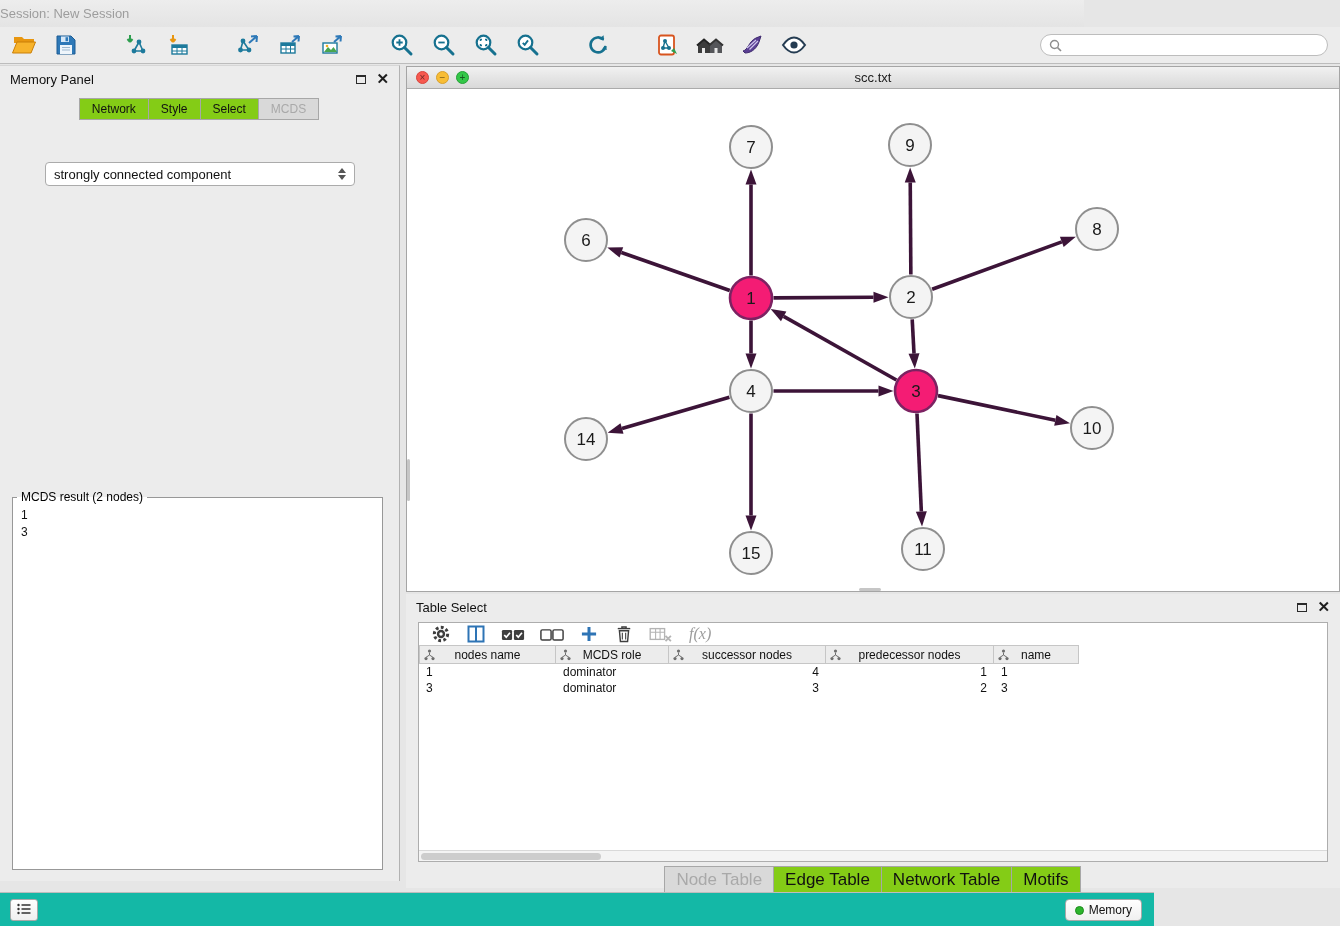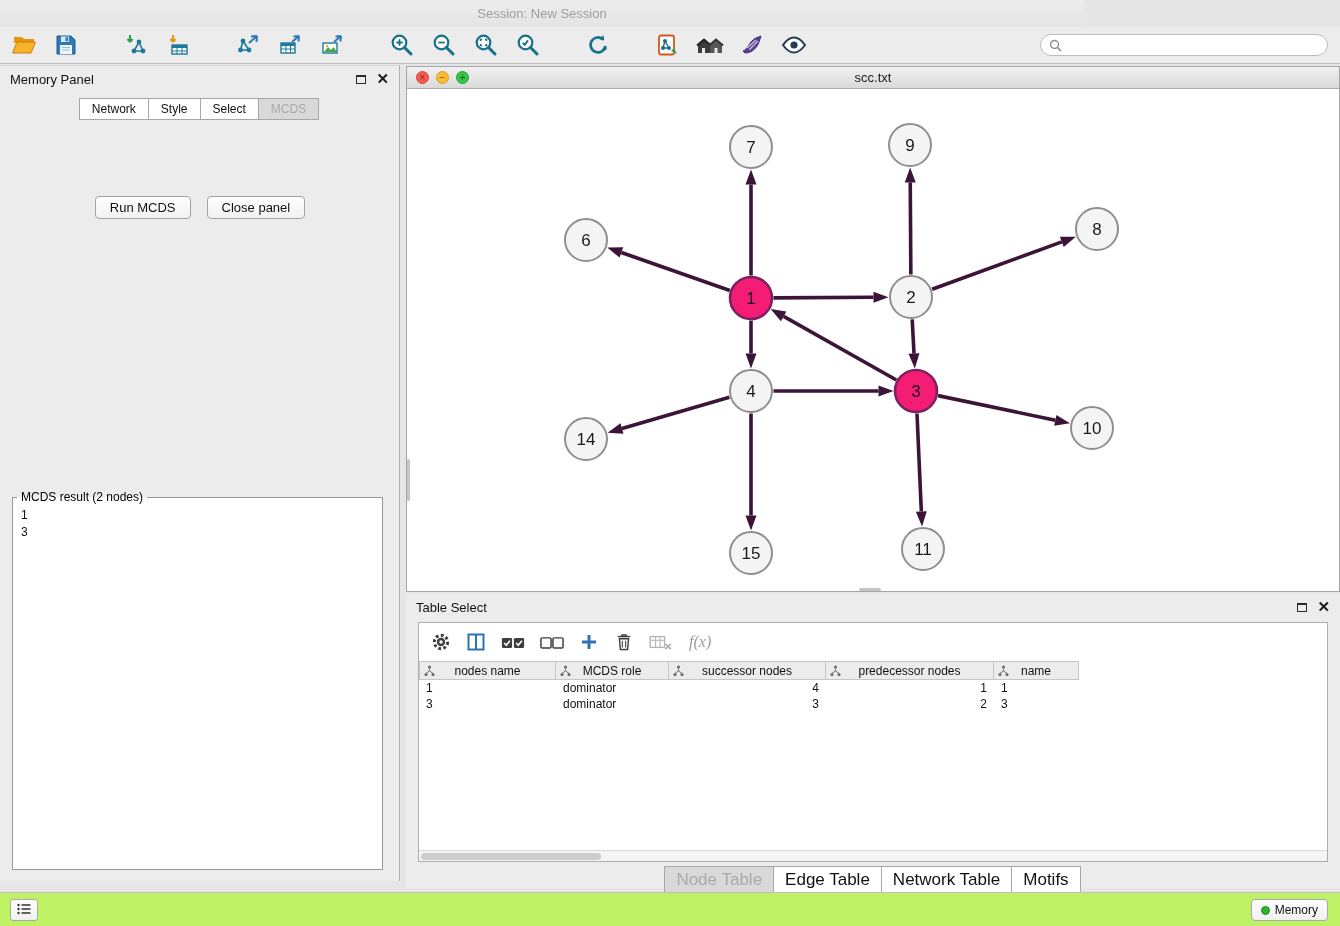--- a/index.html
+++ b/index.html
@@ -1,39 +1,39 @@
 <!DOCTYPE html>
 <html><head>
 <meta charset="utf-8">
 <style>
   *{margin:0;padding:0;box-sizing:border-box;}
   html,body{width:1340px;height:926px;}
   body{position:relative;font-family:"Liberation Sans",sans-serif;background:#e6e6e6;overflow:hidden;}
 
   
-  #titlebar{position:absolute;left:0;top:0;width:1084px;height:27px;background:linear-gradient(#ededed,#e4e4e4);display:flex;align-items:center;justify-content:center;font-size:13px;color:#9d9d9d;}
+  #titlebar{position:absolute;left:0;top:0;width:1084px;height:27px;background:linear-gradient(#ededed,#e4e4e4);display:flex;align-items:center;font-size:13px;color:#9d9d9d;}
 
   
   #toolbar{position:absolute;left:0;top:27px;width:1340px;height:37px;background:#ececec;border-bottom:1px solid #bcbcbc;display:flex;align-items:center;padding-left:10px;}
   #toolbar-icons{display:flex;align-items:center;}
   .tb-btn{width:28px;height:30px;display:flex;align-items:center;justify-content:center;margin-right:14px;cursor:default;}
   .tb-btn.grp{margin-left:28px;}
   .tb-ic{display:flex;align-items:center;justify-content:center;}
   #search-wrap{position:absolute;right:12px;top:7px;width:288px;height:22px;background:#fff;border:1px solid #bdbdbd;border-radius:12px;display:flex;align-items:center;padding-left:8px;}
   #search-wrap .mag{display:flex;align-items:center;margin-right:5px;}
   #search-input{border:none;outline:none;background:transparent;flex:1;font-size:12px;font-family:"Liberation Sans",sans-serif;height:18px;}
 
   
   #control-panel{position:absolute;left:0;top:65px;width:400px;height:816px;background:#ececec;border-right:1px solid #b2b2b2;border-top:1px solid #d6d6d6;}
   .panel-header{height:26px;display:flex;align-items:center;padding:0 10px;font-size:13px;color:#111;}
   .ph-icons{margin-left:auto;display:flex;align-items:center;gap:10px;}
   .float-btn{width:10px;height:9px;border:1px solid #2a2a2a;border-top:2px solid #2a2a2a;display:inline-block;cursor:default;}
   .x-btn{font-size:15px;font-weight:bold;color:#1d1d1d;line-height:12px;cursor:default;}
   #cp-tabs{display:flex;justify-content:center;margin-top:6px;}
-  .seg-tab{border:1px solid #a7a7a7;background:#ffffff;color:#111;font-size:12px;padding:3px 12px;margin-left:-1px;cursor:default;white-space:nowrap;}
+  .seg-tab{border:1px solid #a7a7a7;background:#84cc16;color:#111;font-size:12px;padding:3px 12px;margin-left:-1px;cursor:default;white-space:nowrap;}
   .seg-tab.active{background:#d9d9d9;color:#a9a9a9;}
   .opt-label{margin-top:24px;text-align:center;font-size:13px;color:#111;}
   #criterion-select{position:absolute;left:45px;top:96px;width:310px;height:24px;background:#fff;border:1px solid #ababab;border-radius:4px;display:flex;align-items:center;padding:0 8px;font-size:13px;color:#111;cursor:default;}
   .spin{margin-left:auto;display:flex;flex-direction:column;align-items:center;gap:2px;}
   .spin i{width:0;height:0;border-left:4px solid transparent;border-right:4px solid transparent;display:block;}
   .spin .up{border-bottom:5px solid #555;}
   .spin .dn{border-top:5px solid #555;}
   .cp-buttons{position:absolute;left:0;top:130px;width:400px;display:flex;justify-content:center;gap:16px;}
   .cp-buttons button{font-family:"Liberation Sans",sans-serif;font-size:13px;color:#111;background:linear-gradient(#ffffff,#f1f1f1);border:1px solid #a3a3a3;border-radius:4px;padding:3px 14px;cursor:default;}
   #mcds-result{position:absolute;left:12px;top:424px;width:371px;height:380px;background:#fff;border:1px solid #989898;}
@@ -49,37 +49,37 @@
   .light.yellow{background:#f8bd35;border:1px solid #d8a02c;}
   .light.green{background:#33c748;border:1px solid #24a136;}
   #graph-canvas{position:absolute;left:0;top:22px;width:932px;height:502px;background:#fff;}
   #graph-svg{width:932px;height:502px;display:block;}
   .vthumb{position:absolute;left:0;top:370px;width:3px;height:42px;background:#c6c6c6;border-radius:2px;}
   .hthumb{position:absolute;left:452px;bottom:0;width:22px;height:3px;background:#c6c6c6;border-radius:2px;}
 
   
   #table-panel{position:absolute;left:406px;top:594px;width:934px;height:294px;background:#ececec;}
   #tp-box{position:absolute;left:12px;top:28px;width:910px;height:240px;background:#fff;border:1px solid #adadad;}
-  #tp-toolbar{height:38px;display:flex;align-items:center;padding-left:12px;}
+  #tp-toolbar{height:22px;display:flex;align-items:center;padding-left:12px;}
   #tp-tb-icons{display:flex;align-items:center;gap:15px;}
   #fx{font-family:"Liberation Serif",serif;font-style:italic;font-size:16px;color:#9c9c9c;margin-left:16px;cursor:default;}
   #tp-head{display:flex;height:19px;}
   .tp-th{position:relative;background:#ececec;border:1px solid #c6c6c6;border-left:none;display:flex;align-items:center;justify-content:center;font-size:12px;color:#111;cursor:default;}
   .tp-th:first-child{border-left:1px solid #c6c6c6;}
   .tp-th .fork{position:absolute;left:4px;top:3px;}
   #tp-rows{}
   .tp-row{display:flex;height:16px;cursor:default;}
   .tp-td{font-size:12px;color:#111;padding:1px 7px;overflow:hidden;white-space:nowrap;}
   #tp-hscroll{position:absolute;left:0;bottom:0;width:908px;height:11px;background:#f4f4f4;border-top:1px solid #d9d9d9;}
   #tp-hscroll .thumb{position:absolute;left:2px;top:2px;width:180px;height:7px;background:#cdcdcd;border-radius:4px;}
   #tp-tabs{position:absolute;left:0;width:934px;top:272px;display:flex;justify-content:center;}
   #tp-tabs .seg-tab{font-size:17px;padding:3px 11px;}
 
   
-  #statusbar{position:absolute;left:0;top:892px;width:1340px;height:34px;background:#bef264;border-top:1px solid #bdbdbd;}
+  #statusbar{position:absolute;left:0;top:892px;width:1154px;height:34px;background:#14b8a6;border-top:1px solid #bdbdbd;}
   #list-btn{position:absolute;left:10px;top:6px;width:28px;height:22px;background:linear-gradient(#ffffff,#f0f0f0);border:1px solid #a9a9a9;border-radius:3px;display:flex;align-items:center;justify-content:center;cursor:default;}
   #memory-btn{position:absolute;right:12px;top:6px;height:22px;background:linear-gradient(#ffffff,#f0f0f0);border:1px solid #a9a9a9;border-radius:4px;display:flex;align-items:center;gap:5px;padding:0 9px;font-size:12px;color:#111;cursor:default;}
   #memory-dot{width:9px;height:9px;border-radius:50%;background:#2db52d;border:1px solid #1d8c1d;display:inline-block;}
 </style>
 </head>
 <body>
 
 <div id="titlebar">
   <span>Session: New Session</span>
 </div>
@@ -261,23 +261,26 @@
       <span class="float-btn"></span>
       <span class="x-btn">✕</span>
     </span>
   </div>
   <div id="cp-tabs">
       <div class="seg-tab">Network</div>
       <div class="seg-tab">Style</div>
       <div class="seg-tab">Select</div>
       <div class="seg-tab active">MCDS</div>
     </div>
-  <div class="cp-buttons">
-    <button>Run MCDS</button>
-    <button>Close panel</button>
+  <div id="criterion-select">
+    <span>strongly connected component</span>
+    <span class="spin">
+        <i class="up"></i>
+        <i class="dn"></i>
+      </span>
   </div>
   <fieldset id="mcds-result">
     <legend>MCDS result (2 nodes)</legend>
     <div id="result-lines">
         <div>1</div>
         <div>3</div>
       </div>
   </fieldset>
 </div>
 

